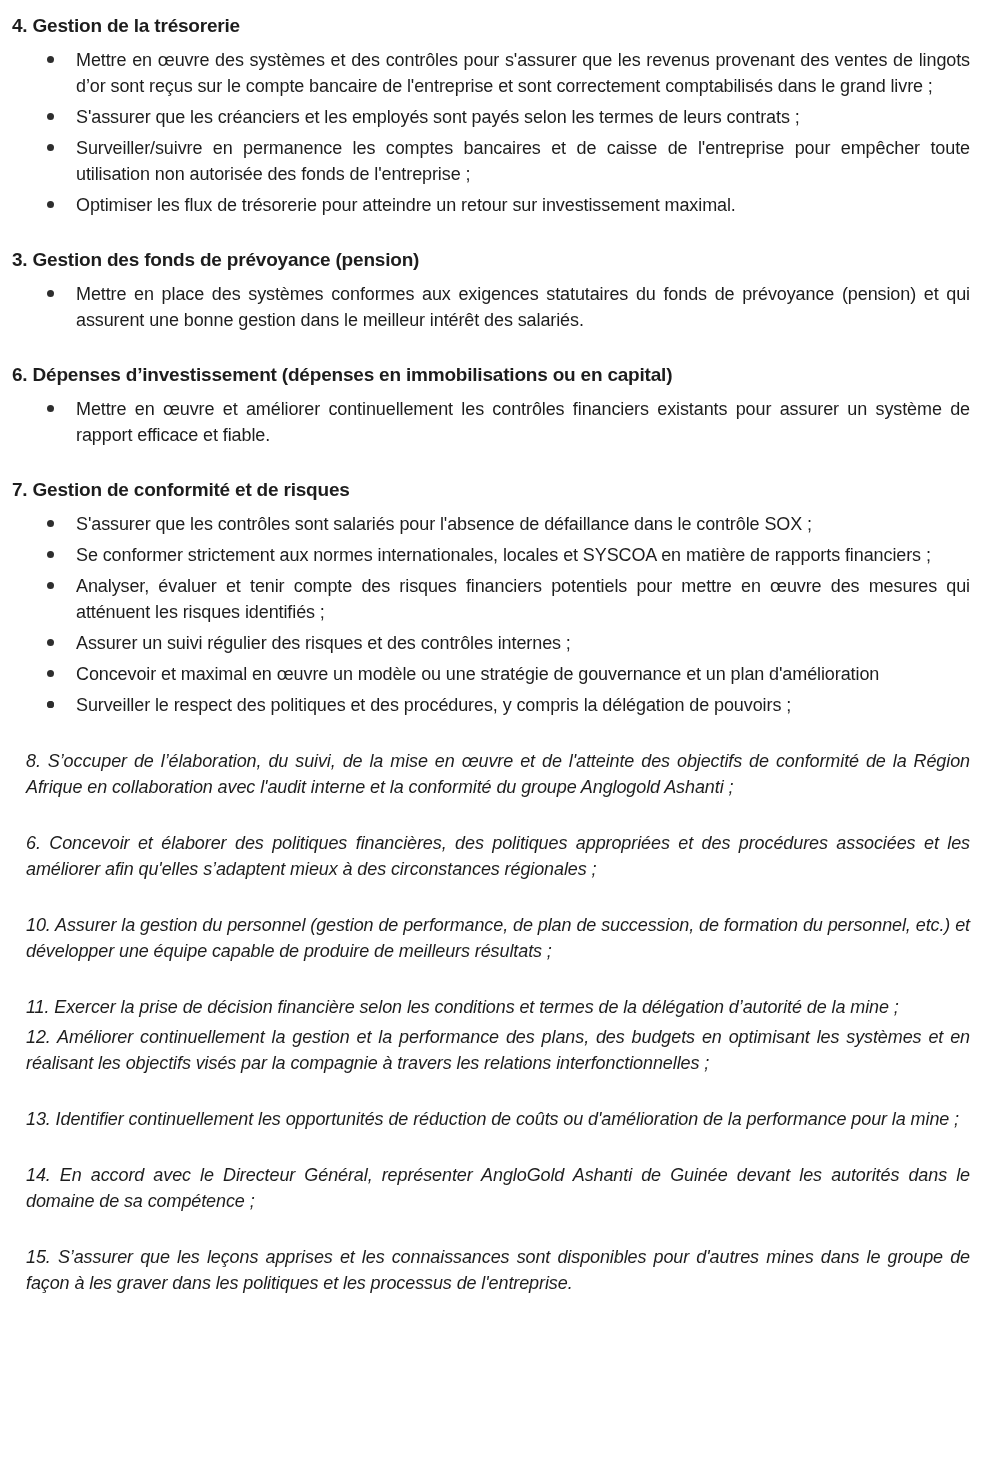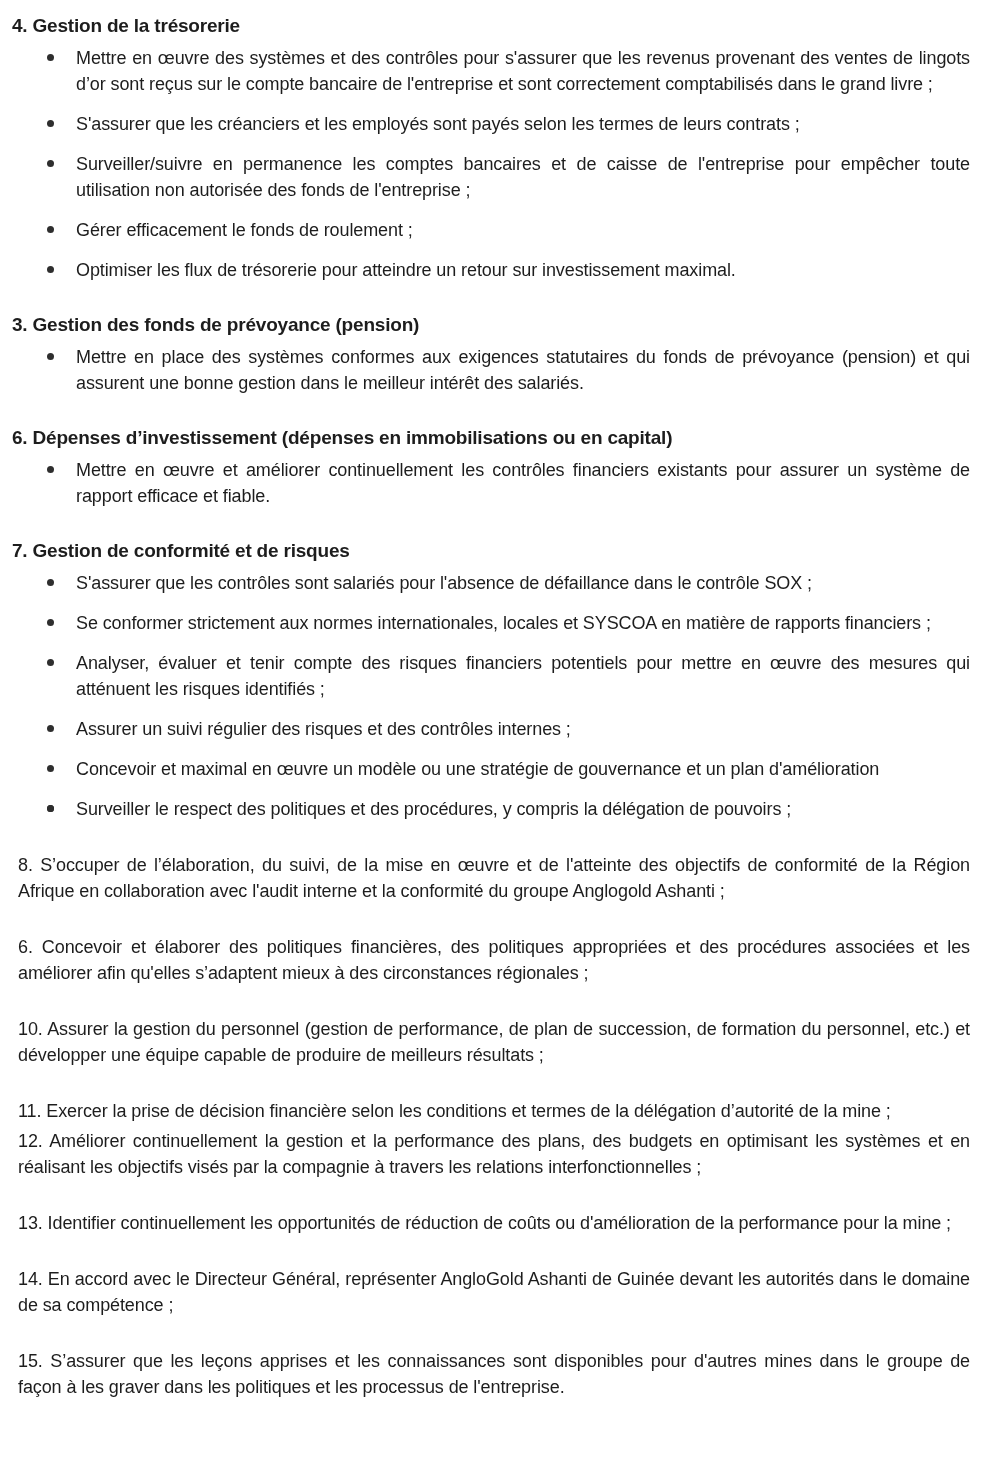--- a/index.html
+++ b/index.html
@@ -30,51 +30,51 @@
     margin: 0 0 6px 2px;
   }
   .bullets {
     list-style: none;
     margin: 0;
     padding: 0;
   }
   .bullet-item {
     position: relative;
     padding-left: 66px;
-    margin-top: 14px;
+    margin-top: 5px;
     text-align: justify;
   }
-  .bullet-item:first-child { margin-top: 0; }
+  .bullet-item:first-child { margin-top: 8px; }
   .bullet-marker {
     position: absolute;
     left: 37px;
     top: 9px;
     width: 7px;
     height: 7px;
     border-radius: 50%;
     background: #2e2e2e;
   }
   .paragraph {
-    margin: 30px 0 0 8px;
+    margin: 30px 0 0 16px;
     text-align: justify;
+    font-style: italic;
   }
   
   [data-bind="document.blocks.8.text"] { margin-top: 4px; }
 </style>
 </head>
 <body>
 
 <div class="page" id="doc-root">
     <div class="section">
       <div class="section-heading" data-bind="document.blocks.0.heading">4. Gestion de la trésorerie</div>
       <ul class="bullets">
         <li class="bullet-item"><span class="bullet-marker"></span><span data-bind="document.blocks.0.bullets.0">Mettre en œuvre des systèmes et des contrôles pour s'assurer que les revenus provenant des ventes de lingots d’or sont reçus sur le compte bancaire de l'entreprise et sont correctement comptabilisés dans le grand livre ;</span></li>
         <li class="bullet-item"><span class="bullet-marker"></span><span data-bind="document.blocks.0.bullets.1">S'assurer que les créanciers et les employés sont payés selon les termes de leurs contrats ;</span></li>
         <li class="bullet-item"><span class="bullet-marker"></span><span data-bind="document.blocks.0.bullets.2">Surveiller/suivre en permanence les comptes bancaires et de caisse de l'entreprise pour empêcher toute utilisation non autorisée des fonds de l'entreprise ;</span></li>
-        <li class="bullet-item"><span class="bullet-marker"></span><span data-bind="document.blocks.0.bullets.3">Gérer efficacement le fonds de roulement ;</span></li>
         <li class="bullet-item"><span class="bullet-marker"></span><span data-bind="document.blocks.0.bullets.4">Optimiser les flux de trésorerie pour atteindre un retour sur investissement maximal.</span></li>
       </ul>
     </div>
     <div class="section">
       <div class="section-heading" data-bind="document.blocks.1.heading">3. Gestion des fonds de prévoyance (pension)</div>
       <ul class="bullets">
         <li class="bullet-item"><span class="bullet-marker"></span><span data-bind="document.blocks.1.bullets.0">Mettre en place des systèmes conformes aux exigences statutaires du fonds de prévoyance (pension) et qui assurent une bonne gestion dans le meilleur intérêt des salariés.</span></li>
       </ul>
     </div>
     <div class="section">

